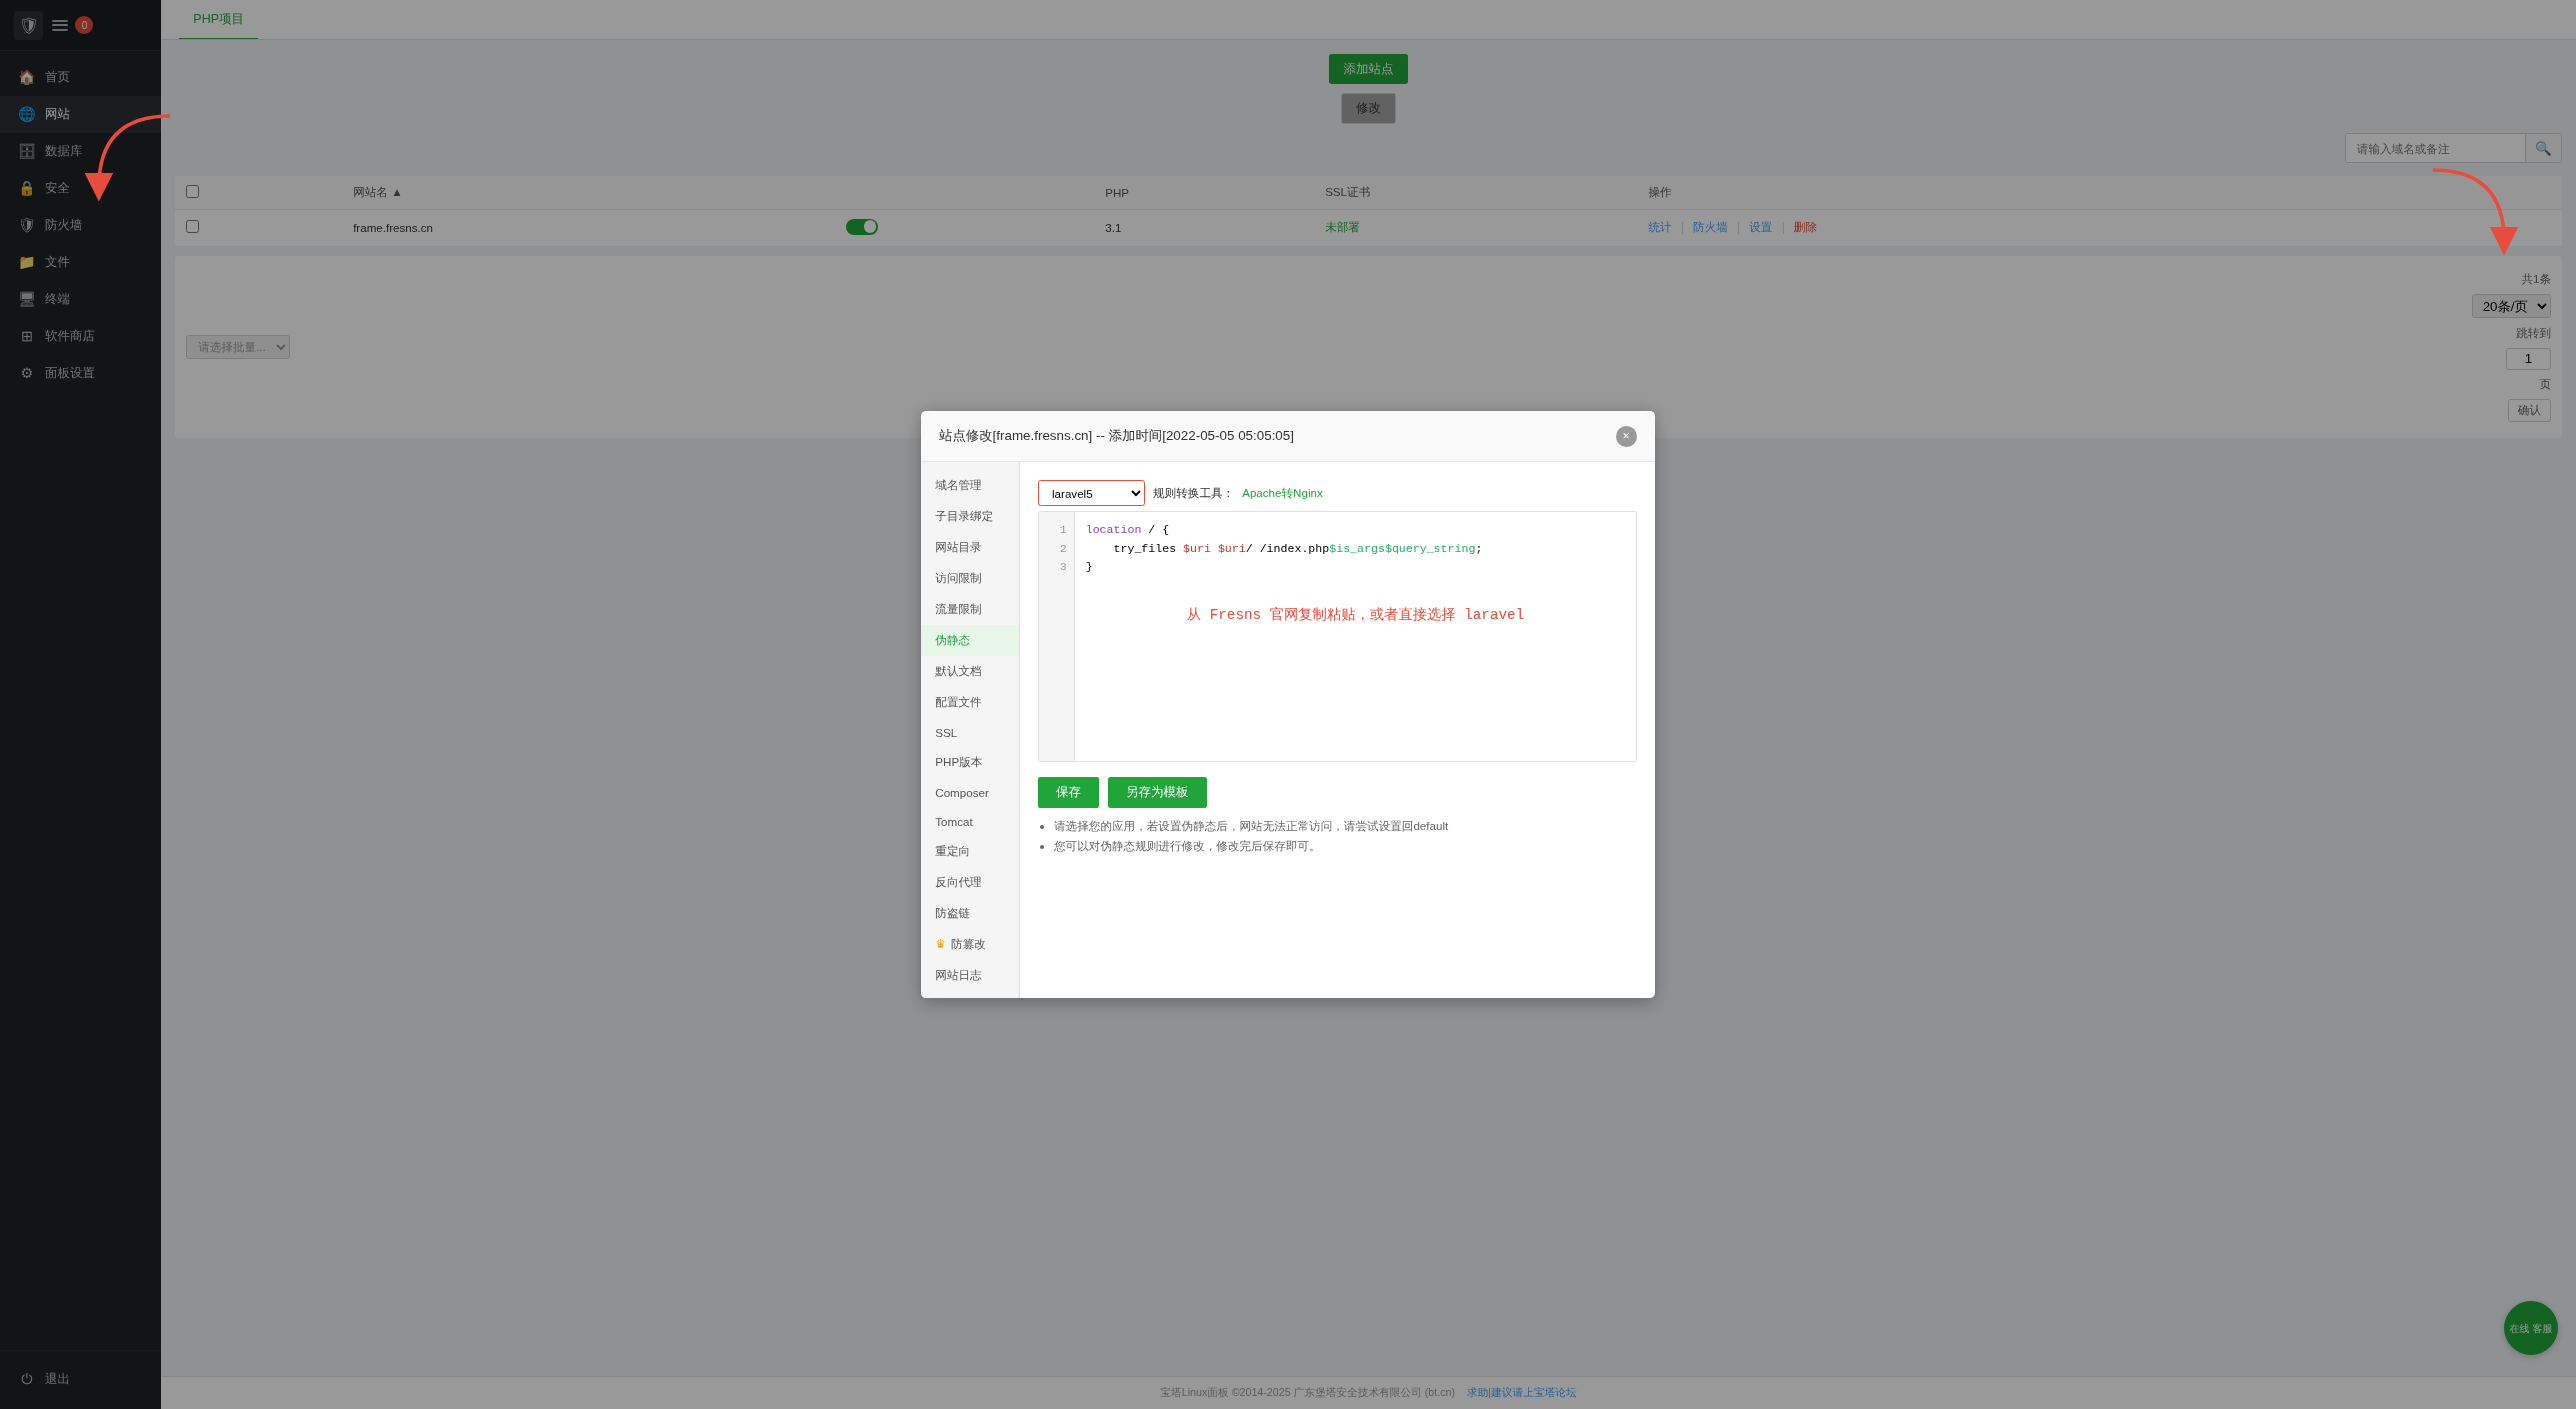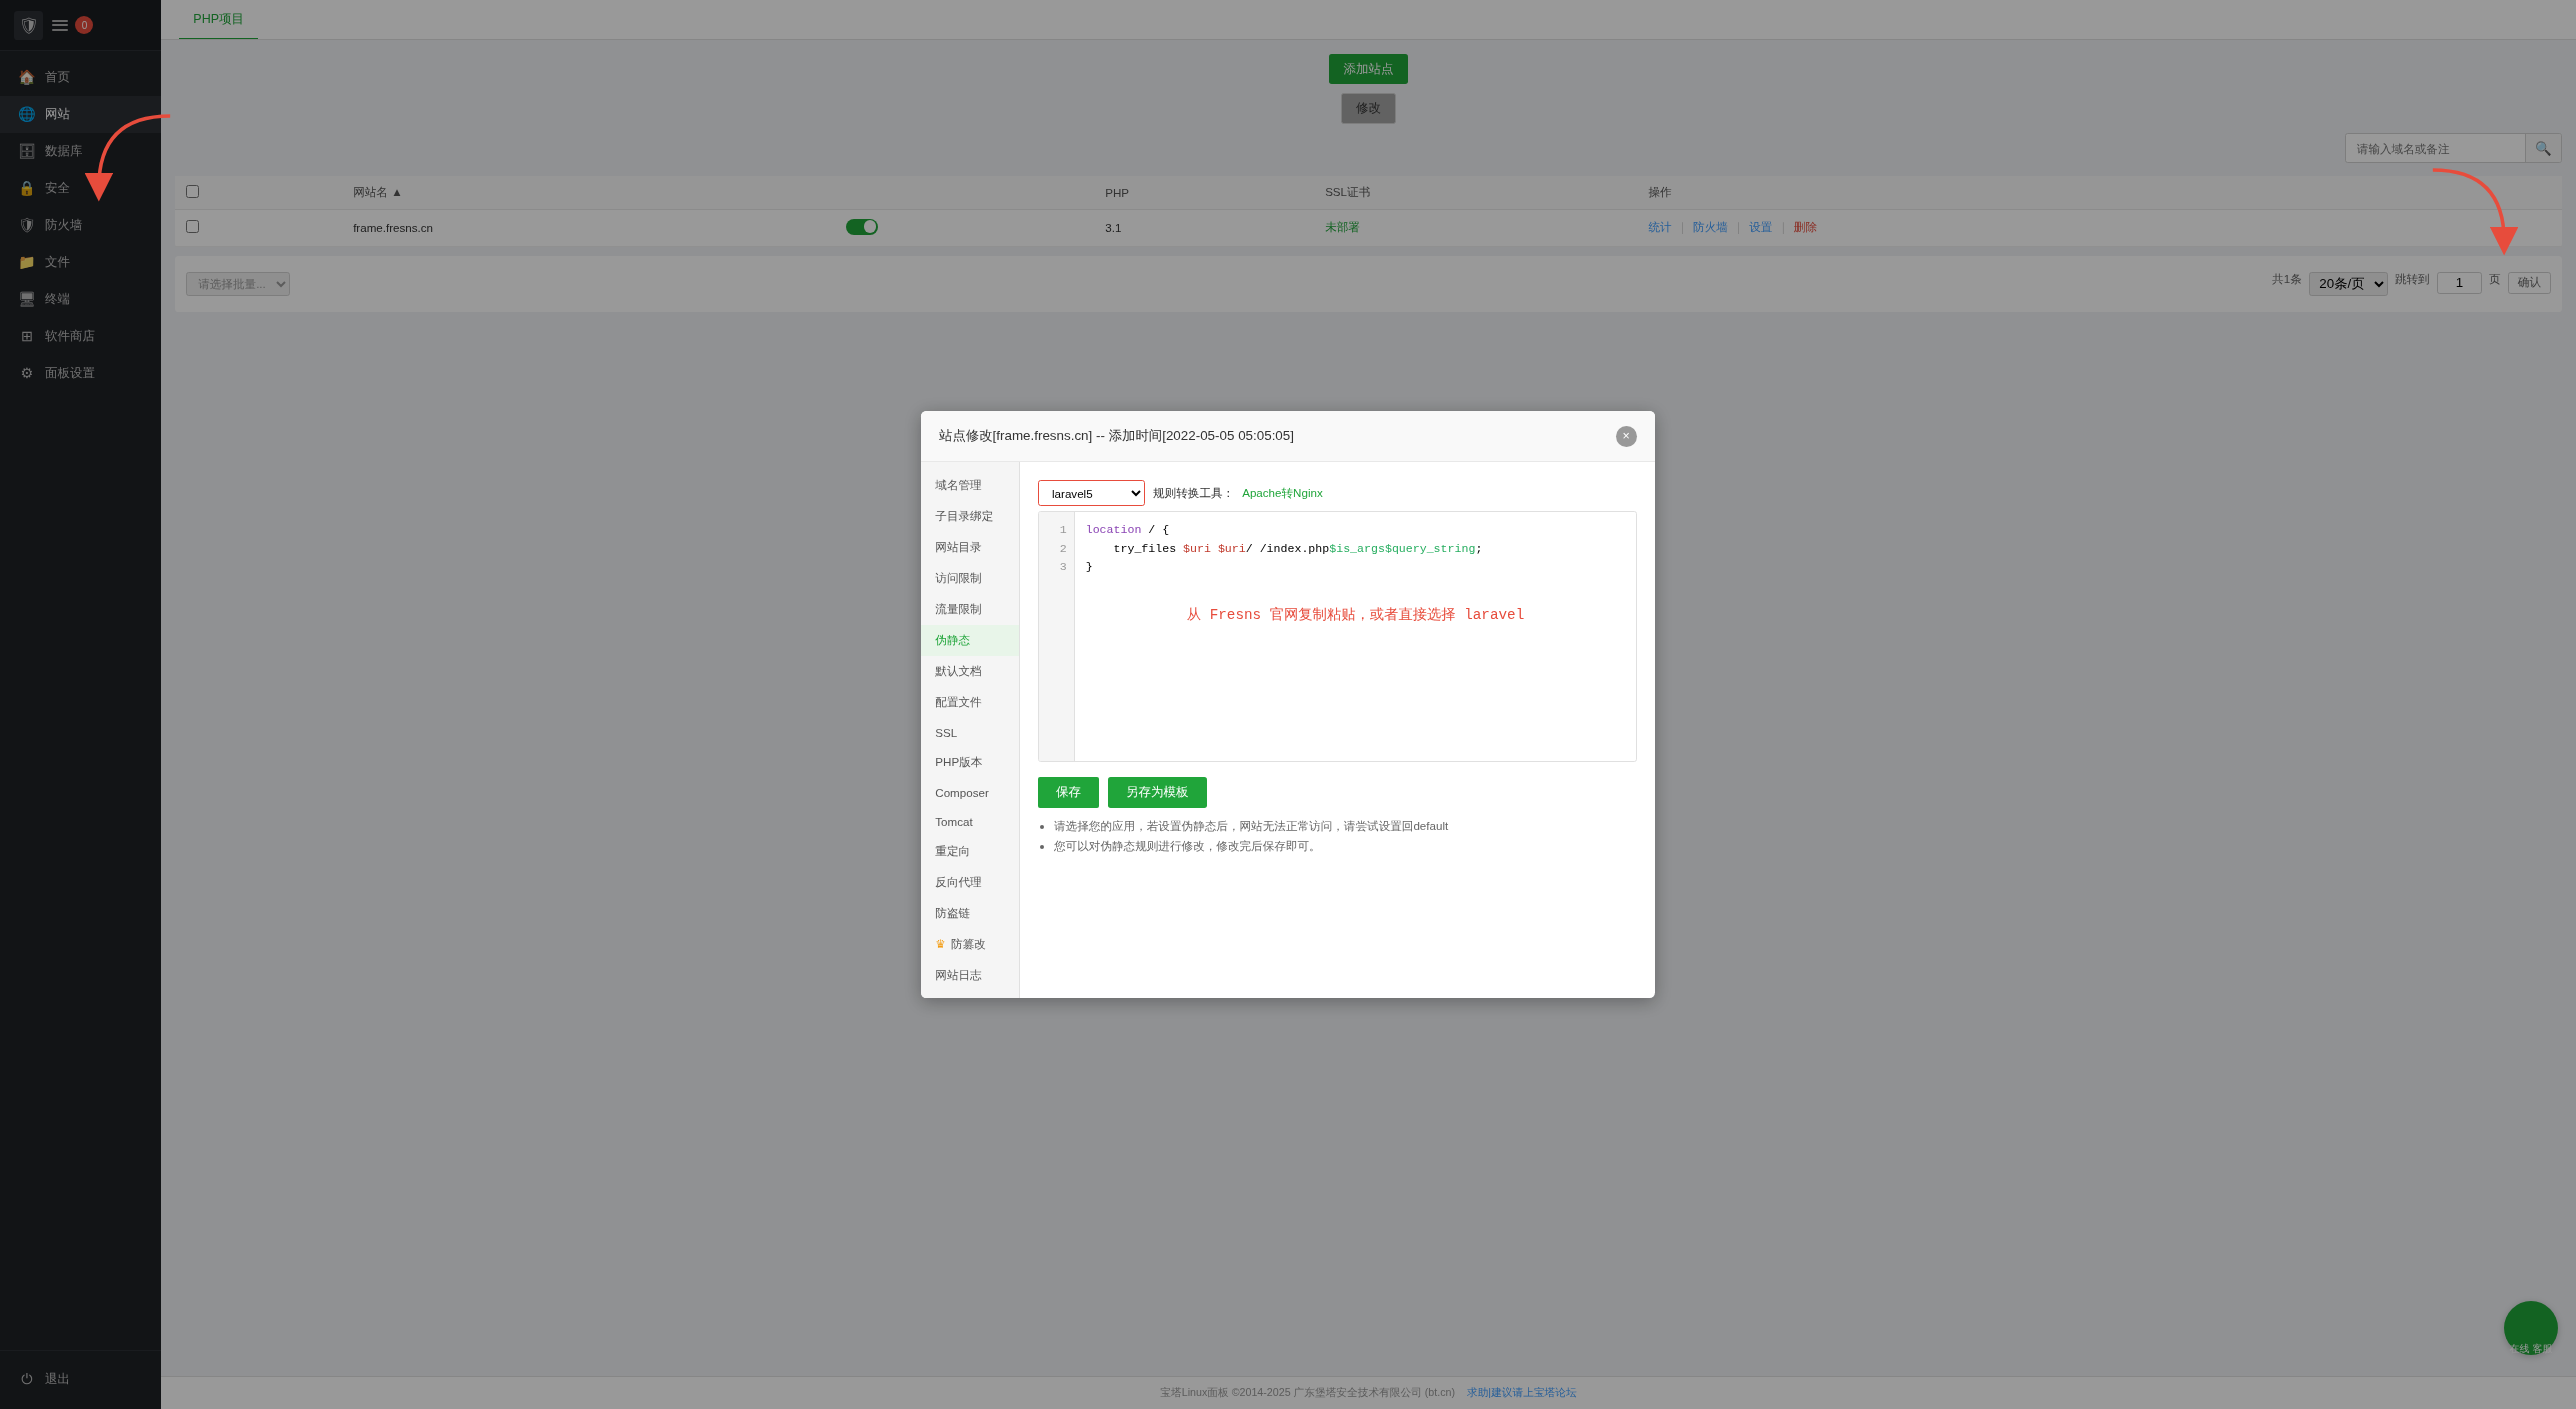--- a/index.html
+++ b/index.html
@@ -138,21 +138,21 @@
     .status-badge.on { background: #20a53a; }
     .status-badge::after { content: ''; position: absolute; width: 12.5px; height: 12.5px; background: white; border-radius: 50%; top: 1.8px; left: 1.8px; transition: 0.2s; }
     .status-badge.on::after { left: 18px; }
 
     .link-green { color: #20a53a; cursor: pointer; text-decoration: none; }
     .link-blue { color: #409eff; cursor: pointer; }
     .link-red { color: #e74c3c; cursor: pointer; }
     .divider-link { color: #ccc; margin: 0 1.8px; }
 
     
-    .pagination { display: flex; align-items: flex-start; gap: 7.2px; padding: 9px 0; font-size: 11.6px; color: #666; }
+    .pagination { display: flex; align-items: flex-end; gap: 7.2px; padding: 9px 0; font-size: 11.6px; color: #666; flex-direction: column; }
     .pagination select { border: 0.9px solid #d0d0d0; padding: 2.7px 5.4px; border-radius: 2.7px; }
     .pagination input { border: 0.9px solid #d0d0d0; padding: 2.7px 5.4px; border-radius: 2.7px; width: 45px; text-align: center; }
     .pagination .btn-confirm { background: #fff; border: 0.9px solid #d0d0d0; padding: 2.7px 9px; border-radius: 2.7px; cursor: pointer; }
 
     
     .bottombar {
       background: #fff; border-top: 0.9px solid #e0e0e0;
       padding: 9px 18px; text-align: center; font-size: 10.7px; color: #999;
     }
     .bottombar a { color: #409eff; text-decoration: none; }
@@ -257,21 +257,21 @@
     }
 
     
     .online-service {
       position: fixed;
       bottom: 54px; right: 18px;
       background: #20a53a;
       color: white;
       border-radius: 50%;
       width: 54px; height: 54px;
-      display: flex; flex-direction: column; align-items: center; justify-content: flex-end;
+      display: flex; flex-direction: column; align-items: center; justify-content: center;
       font-size: 10px;
       cursor: pointer;
       z-index: 999;
       box-shadow: 0 1.8px 7.2px rgba(0,0,0,0.2);
       text-align: center;
       line-height: 1.3;
     }
   </style>
 </head>
 <body>

